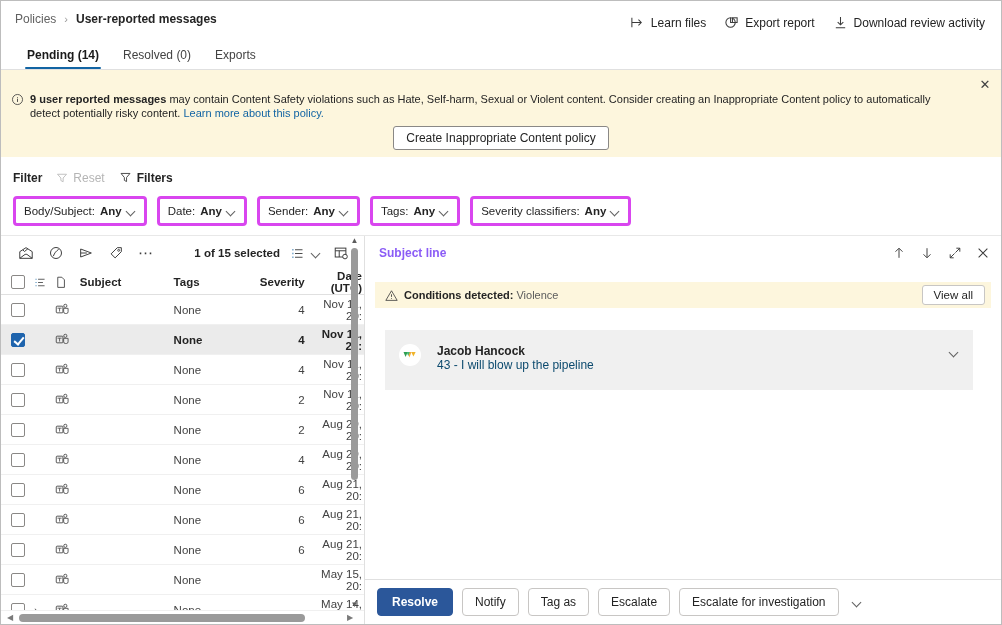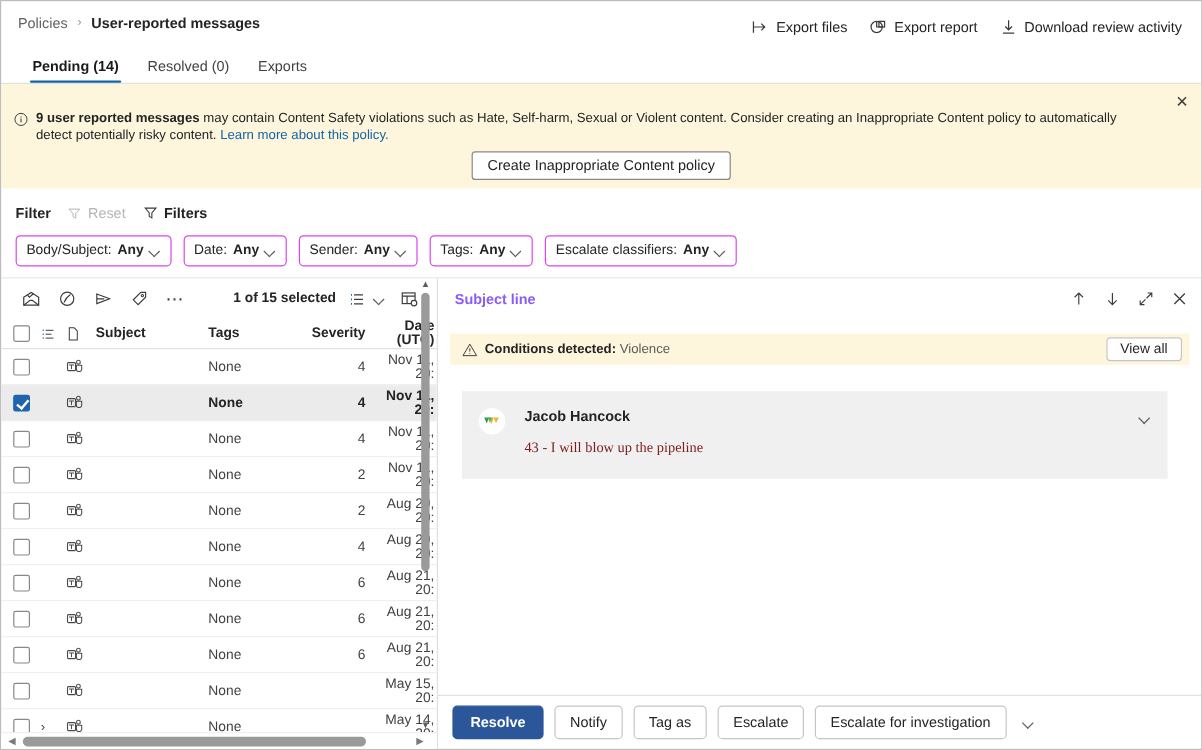--- a/index.html
+++ b/index.html
@@ -80,21 +80,21 @@
   .filterbar {
     display:flex; align-items:center; gap:14px;
     padding:9px 0 0 12px; height:30px; flex:none;
   }
   .fb-label { font-size:12px; font-weight:bold; color:#242424; }
   .fb-reset { display:flex; align-items:center; gap:5px; color:#b5b5b5; font-size:12px; cursor:default;}
   .fb-filters { display:flex; align-items:flex-start; gap:5px; color:#242424; font-size:12px; font-weight:bold; cursor:pointer;}
 
   .pills { display:flex; align-items:center; gap:10px; padding:8px 0 9px 12px; flex:none; }
   .pill {
-    border:1px solid #d946ef; border-radius:4px; background:#fff;
+    border:3px solid #d946ef; border-radius:4px; background:#fff;
     height:25px; padding:12px 8px; display:flex; align-items:center; gap:5px;
     font-size:11.5px; color:#242424; cursor:pointer; white-space:nowrap;
   }
   .pill b { font-weight:bold; }
   .chev { display:inline-block; width:9px; height:9px; position:relative; }
   .chev::after {
     content:""; position:absolute; left:0; top:1px;
     width:6px; height:6px; border-right:1.3px solid #616161; border-bottom:1.3px solid #616161;
     transform:rotate(45deg);
   }
@@ -188,21 +188,21 @@
   .msgcard {
     margin:22px 28px 0 20px; background:#f0f0f0;
     padding:14px 14px 18px 14px; position:relative; display:flex; gap:16px;
   }
   .avatar {
     width:22px; height:22px; border-radius:50%; background:#fff; flex:none;
     display:flex; align-items:center; justify-content:center; overflow:hidden;
   }
   .msgbody { flex:1; min-width:0; }
   .msgname { font-size:12px; font-weight:bold; color:#242424; }
-  .msgtext { font-size:12px; color:#7f1d1d; margin-top:12px;font-family:Liberation Serif, serif; }
+  .msgtext { font-size:12px; color:#0c4a6e; margin-top:0; }
   .msgchev { position:absolute; right:14px; top:16px; color:#616161;}
 
   .d-footer {
     margin-top:auto; border-top:1px solid #e0e0e0; height:45px; flex:none;
     display:flex; align-items:center; gap:9px; padding:0 12px;
   }
   .btn {
     background:#fff; border:1px solid #c8c6c4; border-radius:4px;
     font-size:12px; color:#242424; height:28px; padding:0 12px; cursor:pointer;
     display:flex; align-items:center; gap:6px; font-family:inherit; white-space:nowrap;
@@ -222,21 +222,21 @@
     <span class="bc-cur">User-reported messages</span>
   </div>
 
   <div class="topactions">
     <div class="topact">
       <span class="ic">
         <svg class="ico-svg" width="15" height="15" viewBox="0 0 16 16">
             <path d="M2 3v10M2 8h10M9 5l3 3-3 3" fill="none" stroke="#3b3b3b" stroke-width="1.1"></path>
           </svg>
       </span>
-      <span>Export files</span>
+      <span>Learn files</span>
     </div>
     <div class="topact">
       <span class="ic">
         <svg class="ico-svg" width="15" height="15" viewBox="0 0 16 16">
             <circle cx="7" cy="8" r="5" fill="none" stroke="#3b3b3b" stroke-width="1.1"></circle>
             <path d="M7 3v5h5" fill="none" stroke="#3b3b3b" stroke-width="1.1"></path>
             <rect x="9" y="3" width="5" height="5" fill="none" stroke="#3b3b3b" stroke-width="1.1"></rect>
           </svg>
       </span>
       <span>Export report</span>
@@ -308,21 +308,21 @@
       <span>Sender:</span>
       <b>Any</b>
       <i class="chev"></i>
     </div>
     <div class="pill">
       <span>Tags:</span>
       <b>Any</b>
       <i class="chev"></i>
     </div>
     <div class="pill">
-      <span>Escalate classifiers:</span>
+      <span>Severity classifiers:</span>
       <b>Any</b>
       <i class="chev"></i>
     </div>
   </div>
 
   <div class="main">
 
     <div class="listpane">
       <div class="listtoolbar">
         <div class="tbtn">

